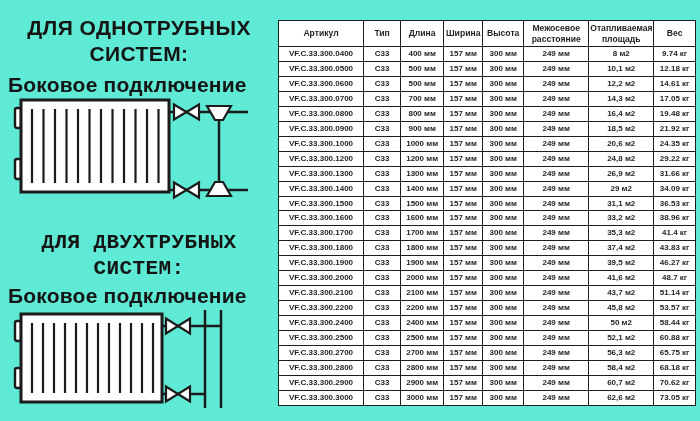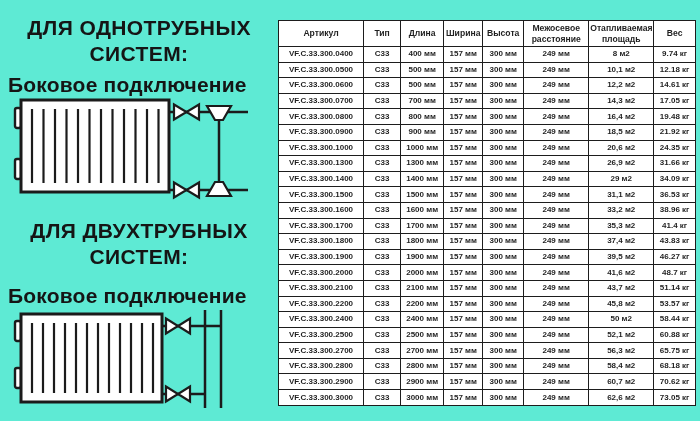--- a/index.html
+++ b/index.html
@@ -24,21 +24,21 @@
   }
   .sec-subtitle {
     position: absolute; left: 0; width: 100%;
     margin: 0; text-align: left;
     font-size: 21px; font-weight: 800; letter-spacing: 0.2px;
     color: #151515; white-space: nowrap;
   }
   .t1 { top: 15px; }
   .st1 { top: 73px; }
   .d1 { position: absolute; left: 4px; top: 95px; }
-  .t2 { top: 218px; }
+  .t2 { top: 230px; font-family: Liberation Mono, monospace; }
   .st2 { top: 284px; }
   .d2 { position: absolute; left: 4px; top: 306px; }
 
   
   .table-wrap { position: absolute; left: 278px; top: 20px; width: 418px; height: 386px; }
   table.spec {
     border-collapse: collapse;
     width: 100%; height: 100%;
     table-layout: fixed;
     background: #fff;
@@ -253,20 +253,30 @@
             <td>VF.C.33.300.1000</td>
             <td>C33</td>
             <td>1000 мм</td>
             <td>157 мм</td>
             <td>300 мм</td>
             <td>249 мм</td>
             <td>20,6 м2</td>
             <td>24.35 кг</td>
           </tr>
           <tr>
+            <td>VF.C.33.300.1200</td>
+            <td>C33</td>
+            <td>1200 мм</td>
+            <td>157 мм</td>
+            <td>300 мм</td>
+            <td>249 мм</td>
+            <td>24,8 м2</td>
+            <td>29.22 кг</td>
+          </tr>
+          <tr>
             <td>VF.C.33.300.1300</td>
             <td>C33</td>
             <td>1300 мм</td>
             <td>157 мм</td>
             <td>300 мм</td>
             <td>249 мм</td>
             <td>26,9 м2</td>
             <td>31.66 кг</td>
           </tr>
           <tr>

